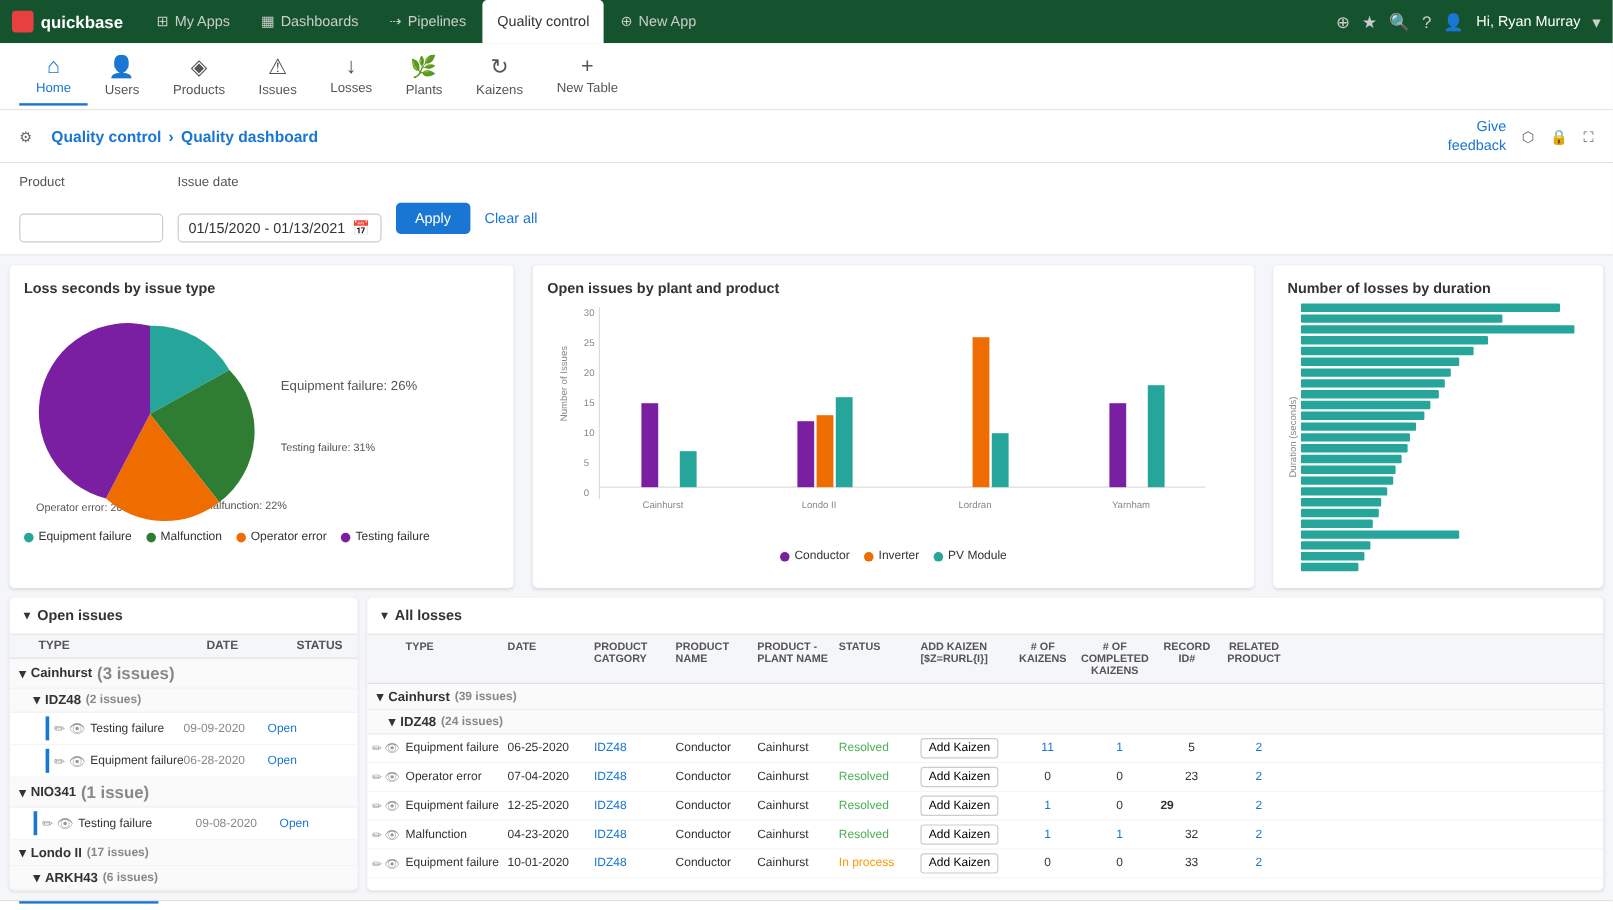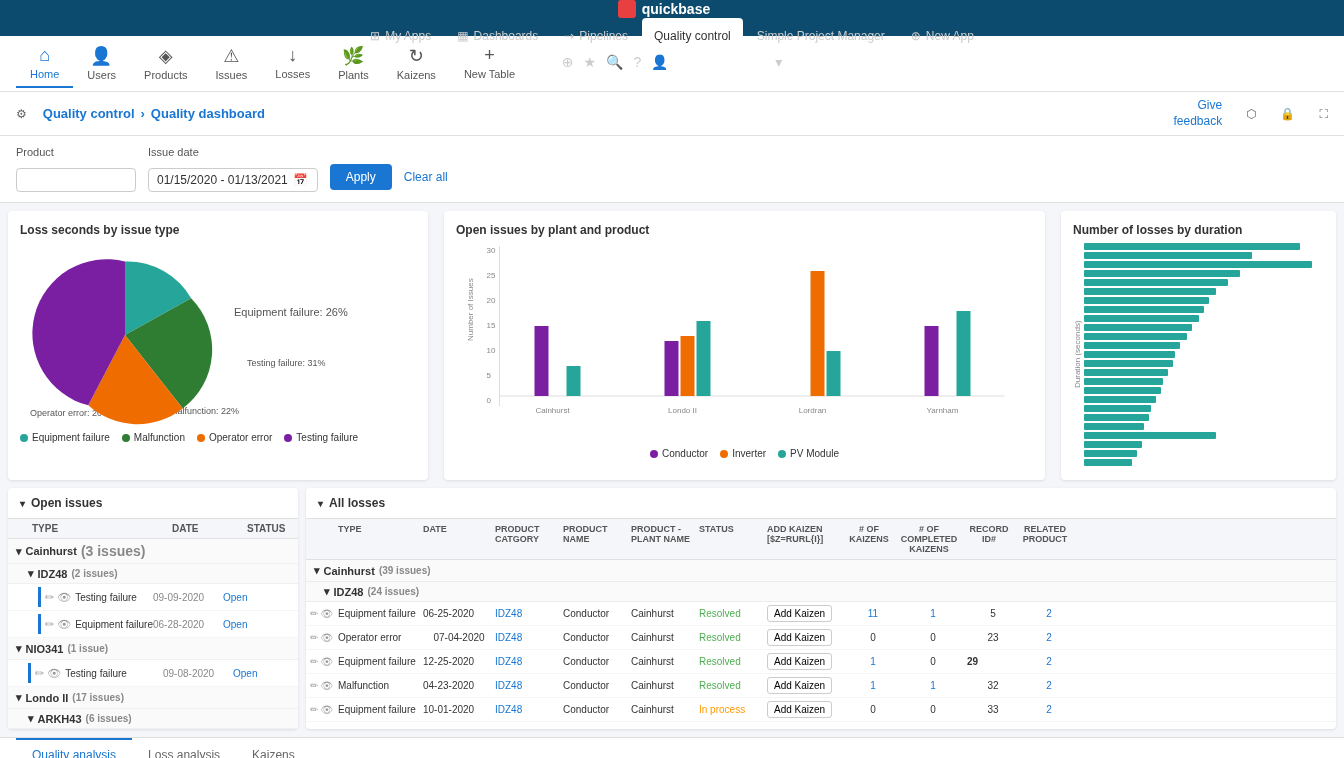--- a/index.html
+++ b/index.html
@@ -1,43 +1,43 @@
 <!DOCTYPE html>
 <html><head>
   <meta charset="utf-8">
   <style>
     * { box-sizing: border-box; margin: 0; padding: 0; }
     body { font-family: -apple-system, BlinkMacSystemFont, 'Segoe UI', sans-serif; font-size: 12px; background: #f5f6fa; color: #333; overflow: hidden; }
 
     
-    .top-nav { display: flex; align-items: center; background: #0c4a6e; height: 36px; padding: 0 10px; flex-direction: column; }
+    .top-nav { display: flex; align-items: center; background: #14532d; height: 36px; padding: 0 10px; }
     .qb-logo { display: flex; align-items: center; gap: 6px; color: white; font-size: 14px; font-weight: bold; margin-right: 16px; }
     .qb-logo .logo-icon { width: 18px; height: 18px; background: #e84040; display: inline-block; border-radius: 3px; }
     .top-nav-tabs { display: flex; align-items: center; gap: 2px; flex: 1; }
     .top-nav-tab { display: flex; align-items: center; gap: 5px; color: #ccc; padding: 4px 12px; border-radius: 4px 4px 0 0; font-size: 12px; cursor: pointer; height: 36px; }
     .top-nav-tab.active { background: #fff; color: #333; }
     .top-nav-right { display: flex; align-items: center; gap: 10px; color: white; font-size: 12px; }
     .top-nav-right .icon-btn { color: #ccc; cursor: pointer; font-size: 14px; }
 
     
     .app-nav { display: flex; align-items: center; background: white; border-bottom: 1px solid #e0e0e0; padding: 0 16px; height: 56px; }
     .nav-item { display: flex; flex-direction: column; align-items: center; gap: 2px; padding: 6px 14px; cursor: pointer; color: #555; font-size: 11px; border-bottom: 2px solid transparent; }
     .nav-item.active { color: #1976d2; border-bottom: 2px solid #1976d2; }
     .nav-item .nav-icon { font-size: 18px; }
 
     
     .toolbar { display: flex; align-items: center; background: white; padding: 6px 16px; border-bottom: 1px solid #e0e0e0; gap: 8px; }
     .settings-icon { color: #666; cursor: pointer; margin-right: 8px; }
     .breadcrumb { display: flex; align-items: center; gap: 6px; font-weight: 600; font-size: 13px; flex: 1; }
     .breadcrumb span { color: #1976d2; }
-    .toolbar-right { display: flex; align-items: center; gap: 24px; }
+    .toolbar-right { display: flex; align-items: center; gap: 13px; }
 
     
     .filter-bar { background: white; padding: 10px 16px; border-bottom: 1px solid #e0e0e0; display: flex; align-items: center; gap: 12px; }
-    .filter-group { display: flex; flex-direction: column; gap: 10px; }
+    .filter-group { display: flex; flex-direction: column; gap: 20px; }
     .filter-label { font-size: 11px; color: #555; font-weight: 500; }
     .filter-select { border: 1px solid #ccc; border-radius: 4px; padding: 4px 24px 4px 8px; font-size: 12px; background: white; cursor: pointer; min-width: 120px; appearance: none; }
     .filter-date { border: 1px solid #ccc; border-radius: 4px; padding: 4px 8px; font-size: 12px; display: flex; align-items: center; gap: 6px; background: white; }
     .apply-btn { background: #1976d2; color: white; border: none; border-radius: 4px; padding: 6px 16px; font-size: 12px; cursor: pointer; margin-top: 16px; }
     .clear-btn { background: none; border: none; color: #1976d2; font-size: 12px; cursor: pointer; margin-top: 16px; }
 
     
     .card { background: white; border-radius: 4px; box-shadow: 0 1px 3px rgba(0,0,0,0.1); }
 
     
@@ -87,23 +87,20 @@
     <div class="top-nav-tab">
       <span>▦</span>
       <span>Dashboards</span>
     </div>
     <div class="top-nav-tab">
       <span>⇢</span>
       <span>Pipelines</span>
     </div>
     <div class="top-nav-tab active">
       <span>Quality control</span>
-    </div>
-    <div class="top-nav-tab">
-      <span>Simple Project Manager</span>
     </div>
     <div class="top-nav-tab">
       <span>⊕</span>
       <span>New App</span>
     </div>
   </div>
   <div class="top-nav-right">
     <span class="icon-btn">⊕</span>
     <span class="icon-btn">★</span>
     <span class="icon-btn">🔍</span>
@@ -196,21 +193,21 @@
 
           <path d="M100,85 L155,155 A70,70 0 0,1 65,152 Z" fill="#ef6c00"></path>
 
           <path d="M100,85 L65,152 A70,70 0 0,1 100,15 Z" fill="#7b1fa2"></path>
         </svg>
       </div>
       <div style="font-size:9px;color:#555;margin-left:4px;flex:1;">
         <div style="position:relative;">
           <span style="font-size:11px;">Equipment failure: 26%</span>
         </div>
-        <div style="margin-top:40px;margin-left:13px;">
+        <div style="margin-top:40px;">
           <span style="font-size:9px;">Testing failure: 31%</span>
         </div>
       </div>
     </div>
     <div style="font-size:9px;color:#555;margin-top:-20px;padding-left:10px;">
       <div>Operator error: 20%</div>
       <div style="margin-left:140px;margin-top:-12px;">Malfunction: 22%</div>
     </div>
     <div class="legend" style="margin-top:16px;">
       <div class="legend-item">
@@ -361,21 +358,21 @@
       <span class="icon-small" style="margin-right:3px;">✏</span>
       <span class="icon-small" style="margin-right:4px;">👁</span>
       <span style="flex:1;font-size:10px;">Equipment failure</span>
       <span style="flex:0 0 70px;font-size:10px;color:#888;">06-28-2020</span>
       <span style="flex:0 0 45px;font-size:10px;color:#1976d2;">Open</span>
     </div>
 
     <div class="group-row">
       <span>▾</span>
       <span>NIO341</span>
-      <span style="color:#888;font-size:10px;">(1 issue)</span>
+      <span style="color:#888;font-size:14px;">(1 issue)</span>
     </div>
 
     <div style="display:flex;align-items:center;padding:3px 20px;border-bottom:1px solid #f5f5f5;font-size:11px;">
       <div style="width:3px;height:20px;background:#1976d2;margin-right:4px;flex-shrink:0;"></div>
       <span class="icon-small" style="margin-right:3px;">✏</span>
       <span class="icon-small" style="margin-right:4px;">👁</span>
       <span style="flex:1;font-size:10px;">Testing failure</span>
       <span style="flex:0 0 70px;font-size:10px;color:#888;">09-08-2020</span>
       <span style="flex:0 0 45px;font-size:10px;color:#1976d2;">Open</span>
     </div>
@@ -441,21 +438,21 @@
       <div style="flex:0 0 52px;text-align:center;">5</div>
       <div style="flex:0 0 60px;text-align:center;color:#1976d2;cursor:pointer;">2</div>
     </div>
 
     <div style="display:flex;align-items:center;padding:3px 4px;border-bottom:1px solid #f5f5f5;font-size:10px;">
       <div style="flex:0 0 28px;display:flex;gap:2px;">
         <span style="font-size:10px;color:#999;cursor:pointer;">✏</span>
         <span style="font-size:10px;color:#999;cursor:pointer;">👁</span>
       </div>
       <div style="flex:0 0 85px;">Operator error</div>
-      <div style="flex:0 0 72px;text-align:center;">07-04-2020</div>
+      <div style="flex:0 0 72px;">07-04-2020</div>
       <div style="flex:0 0 68px;color:#1976d2;cursor:pointer;">IDZ48</div>
       <div style="flex:0 0 68px;">Conductor</div>
       <div style="flex:0 0 68px;">Cainhurst</div>
       <div style="flex:0 0 68px;color:#4caf50;">Resolved</div>
       <div style="flex:0 0 80px;"><button class="add-kaizen-btn">Add Kaizen</button></div>
       <div style="flex:0 0 52px;text-align:center;">0</div>
       <div style="flex:0 0 68px;text-align:center;">0</div>
       <div style="flex:0 0 52px;text-align:center;">23</div>
       <div style="flex:0 0 60px;text-align:center;color:#1976d2;cursor:pointer;">2</div>
     </div>

